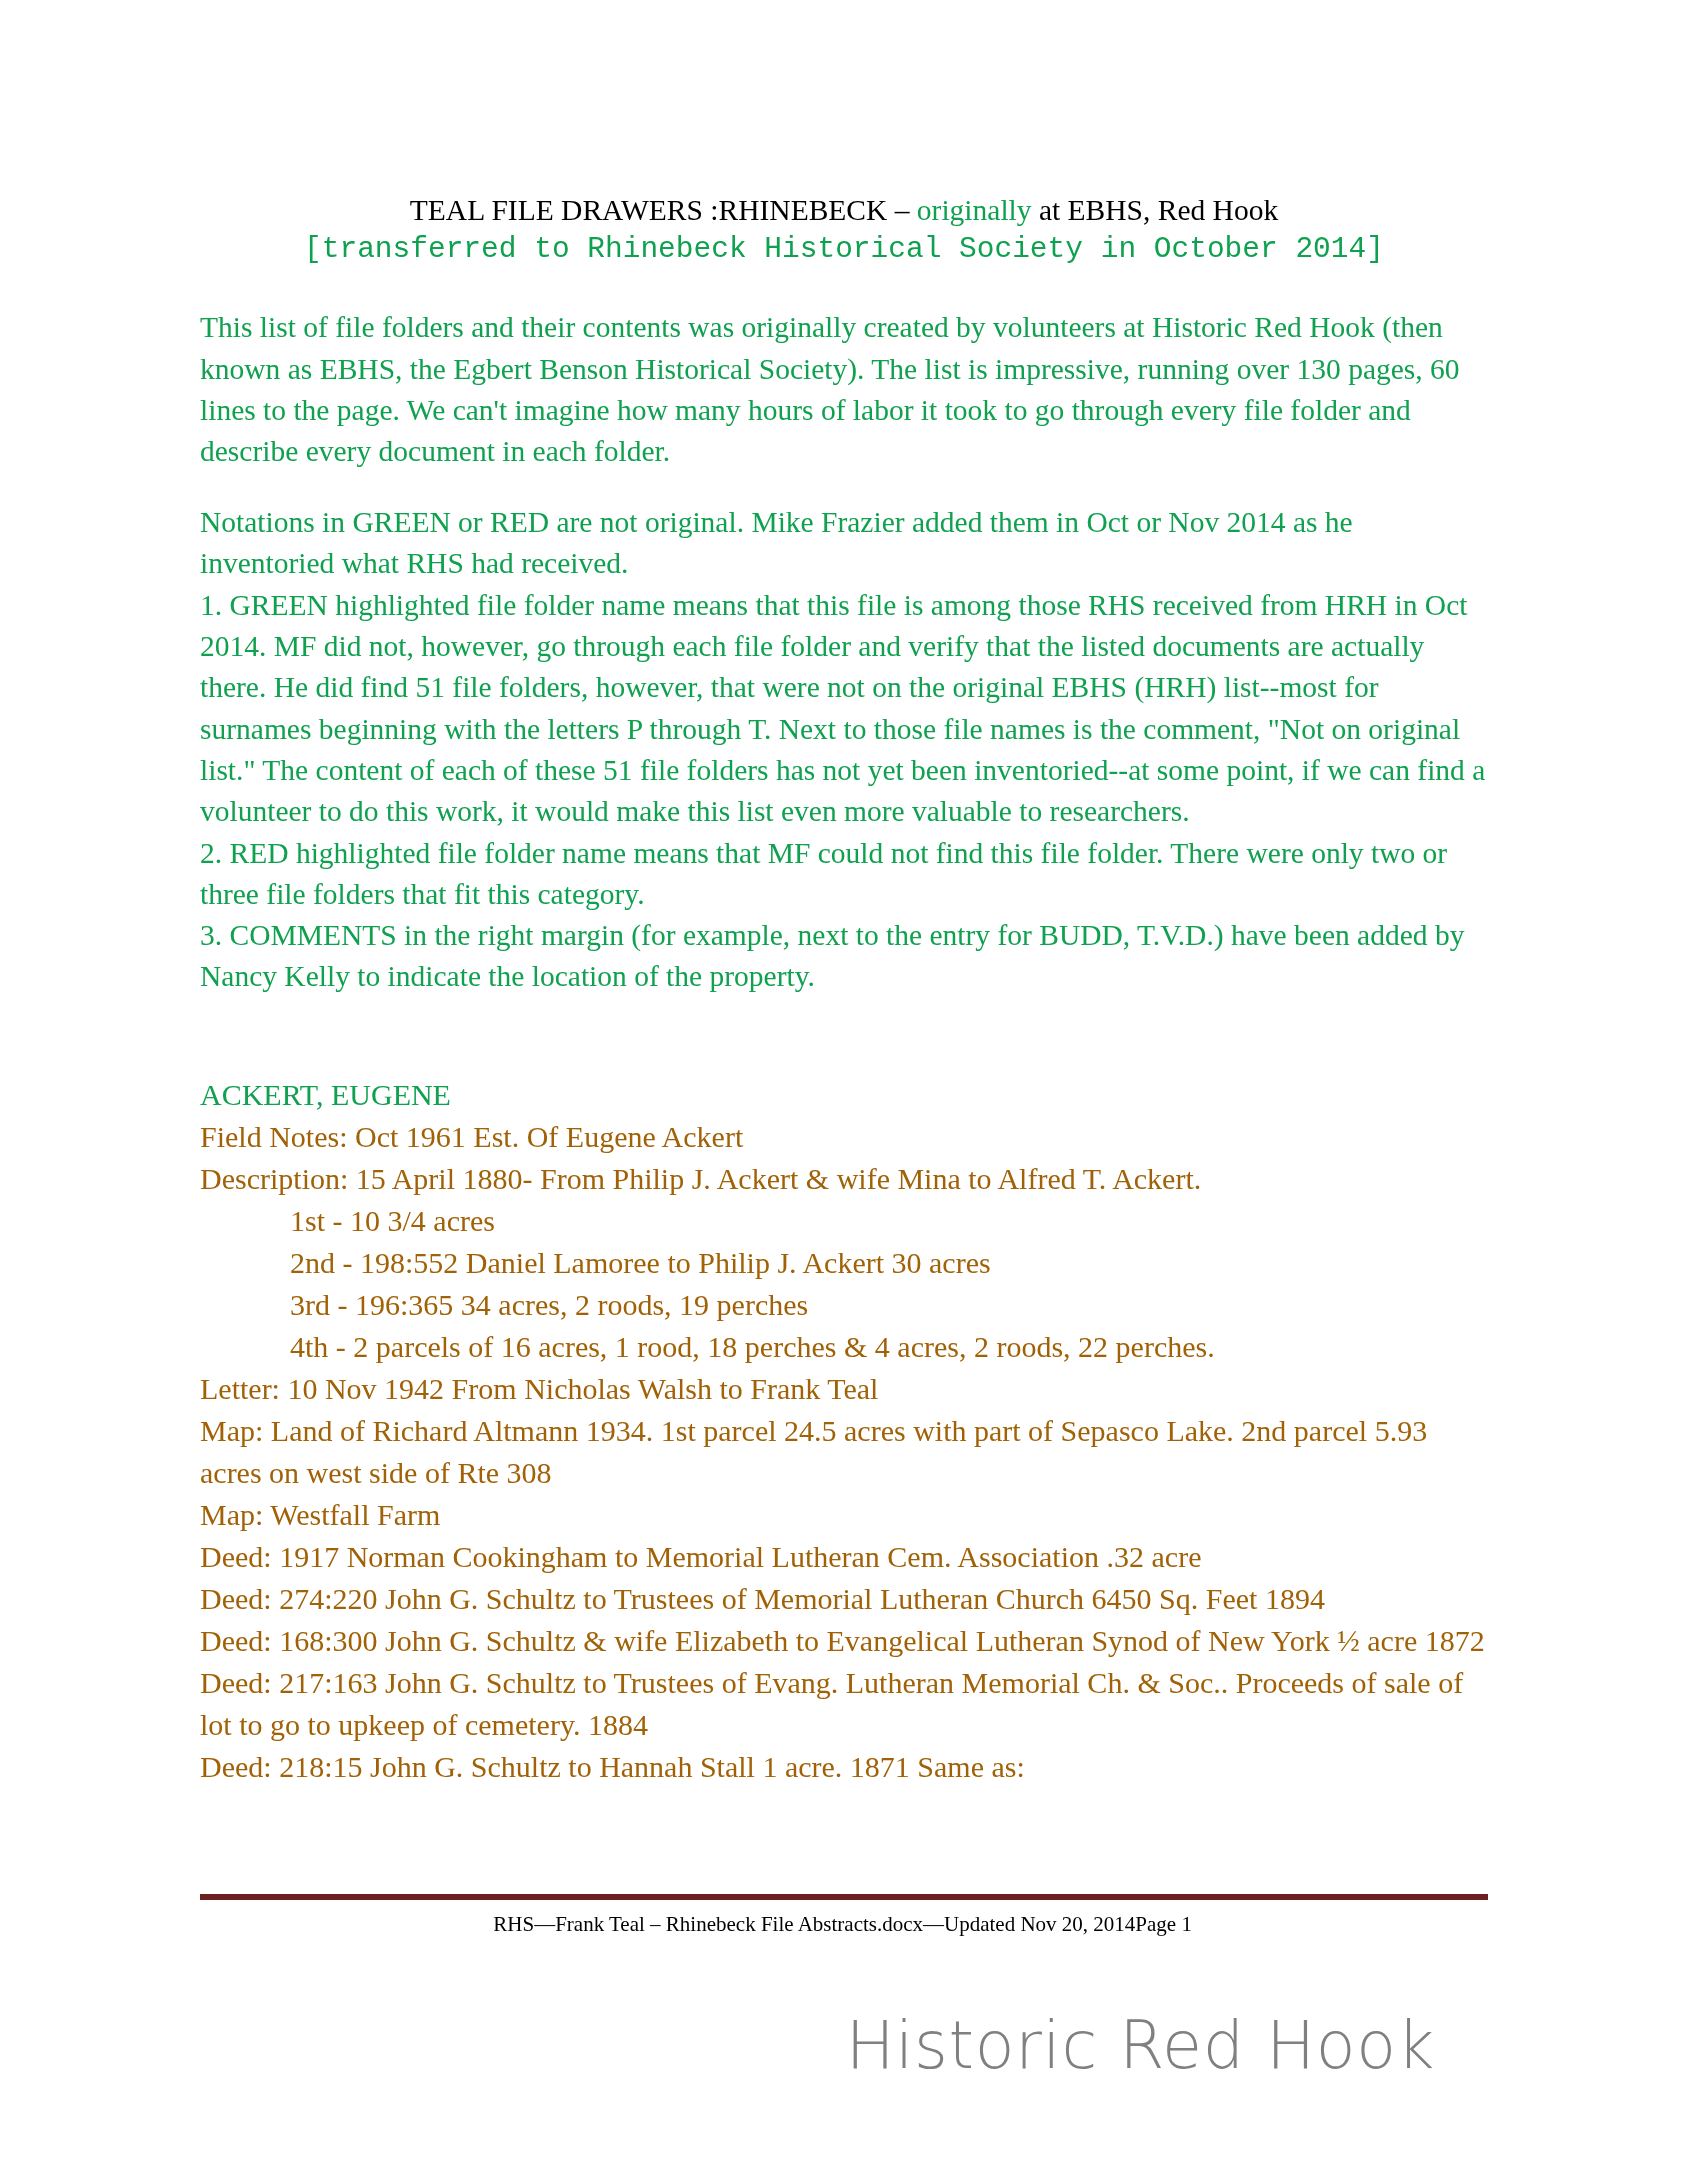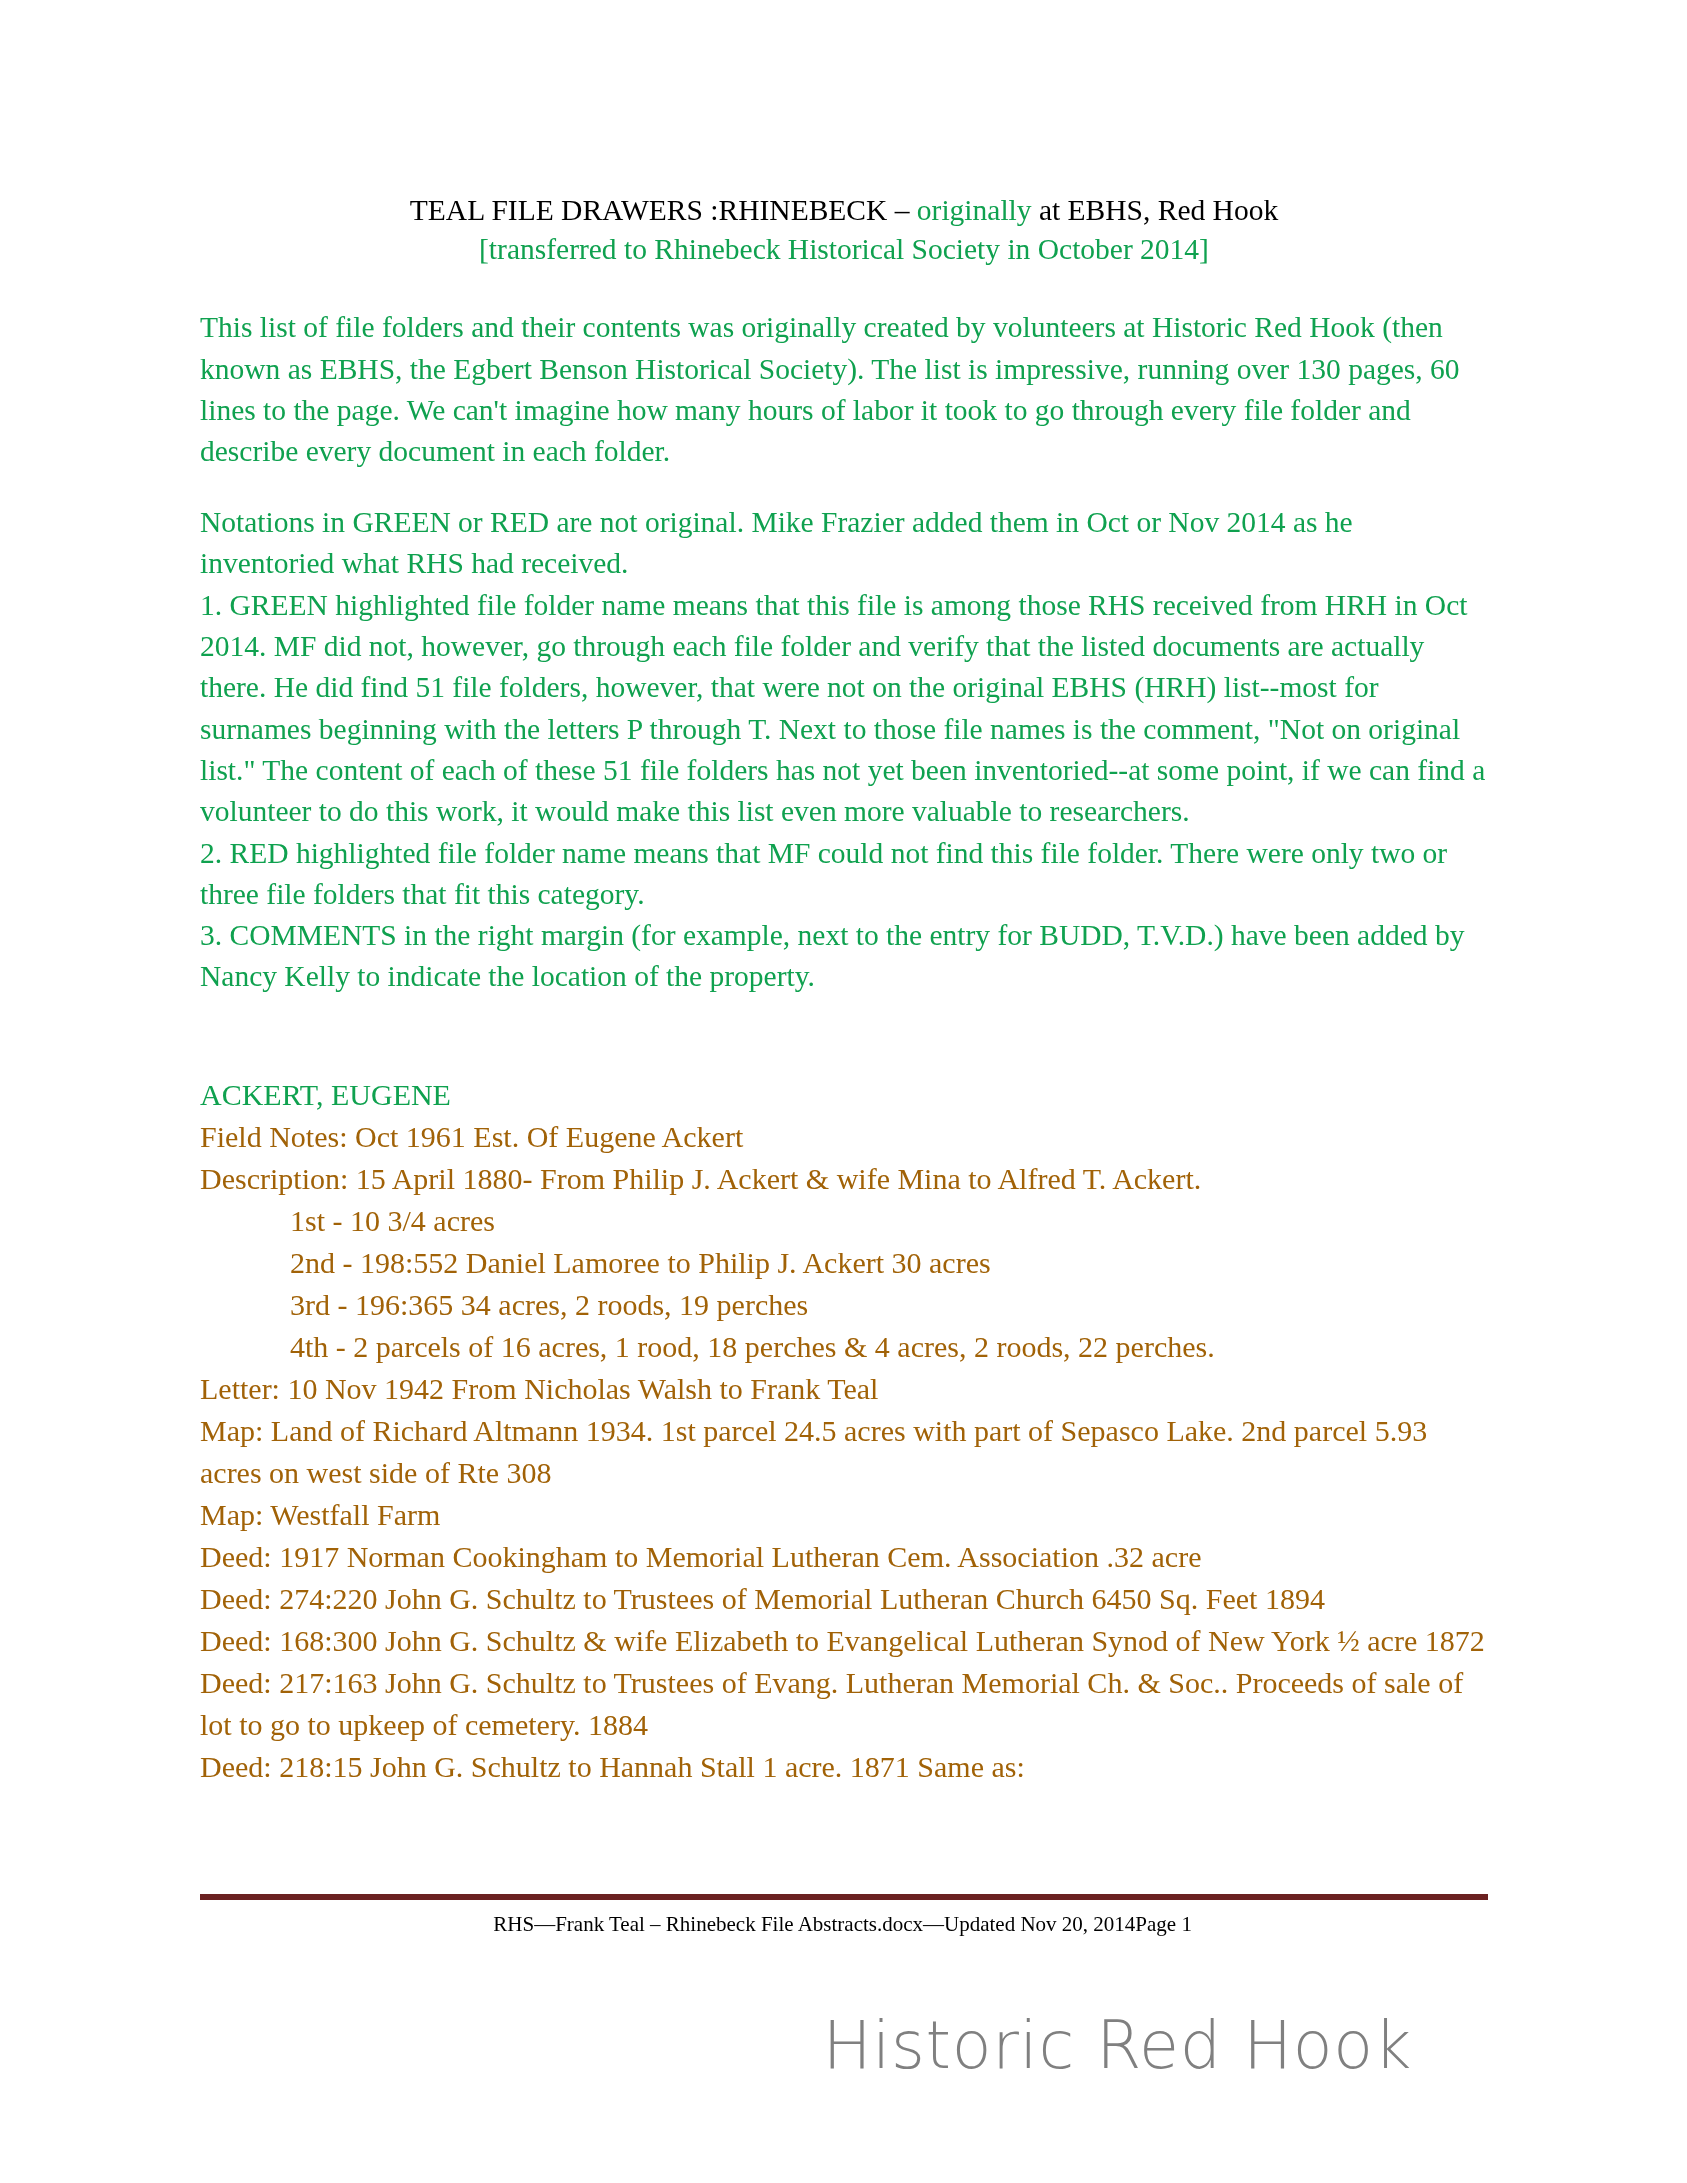--- a/index.html
+++ b/index.html
@@ -32,21 +32,21 @@
     padding-top: 191px;
     text-align: center;
     font-size: 29.5px;
     line-height: 1.33;
   }
   .title-line-1,
   .title-line-2 {
     white-space: nowrap;
   }
   .green { color: #0FA14F; }
-  .title-line-2 { color: #0FA14F; }
+  .title-line-2 { color: #0FA14F; font-family: Liberation Mono, monospace; }
 
   
   .para {
     font-size: 29.5px;
     line-height: 1.40;
     color: #0FA14F;
     text-align: left;
   }
   .para-intro { margin-top: 38px; }
   .para-notations { margin-top: 29.5px; }
@@ -87,21 +87,21 @@
     font-size: 21px;
     padding-top: 12.7px;
     color: #000000;
   }
   .footer-left { white-space: nowrap; }
   .footer-right { white-space: nowrap; padding-right: 2.8px; }
 
   
   .watermark {
     position: absolute;
-    right: 97px;
+    right: 74px;
     top: 2008px;
     font-family: "DejaVu Sans", "Liberation Sans", sans-serif;
     font-size: 65px;
     font-weight: 300;
     color: #808080;
     letter-spacing: 0.7px;
     white-space: nowrap;
   }
 </style>
 </head>

